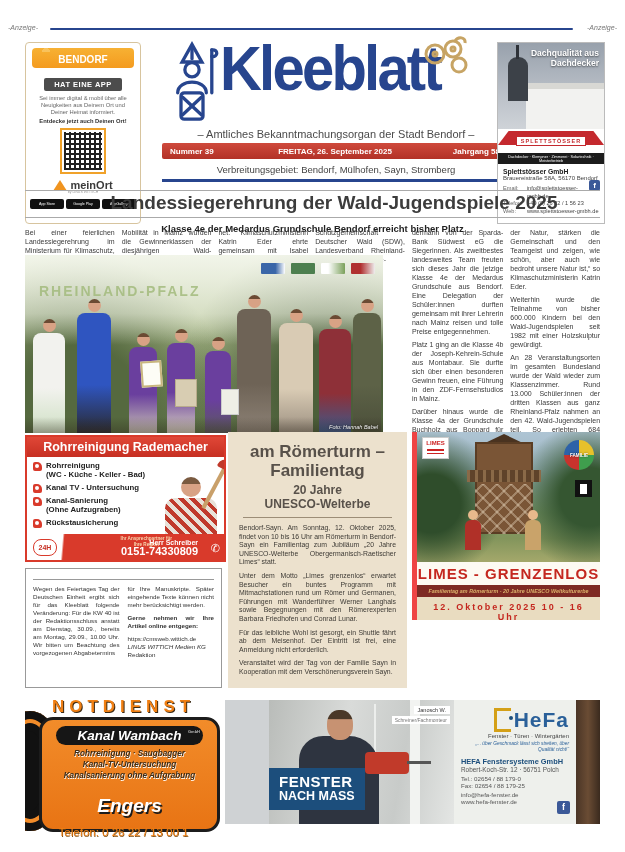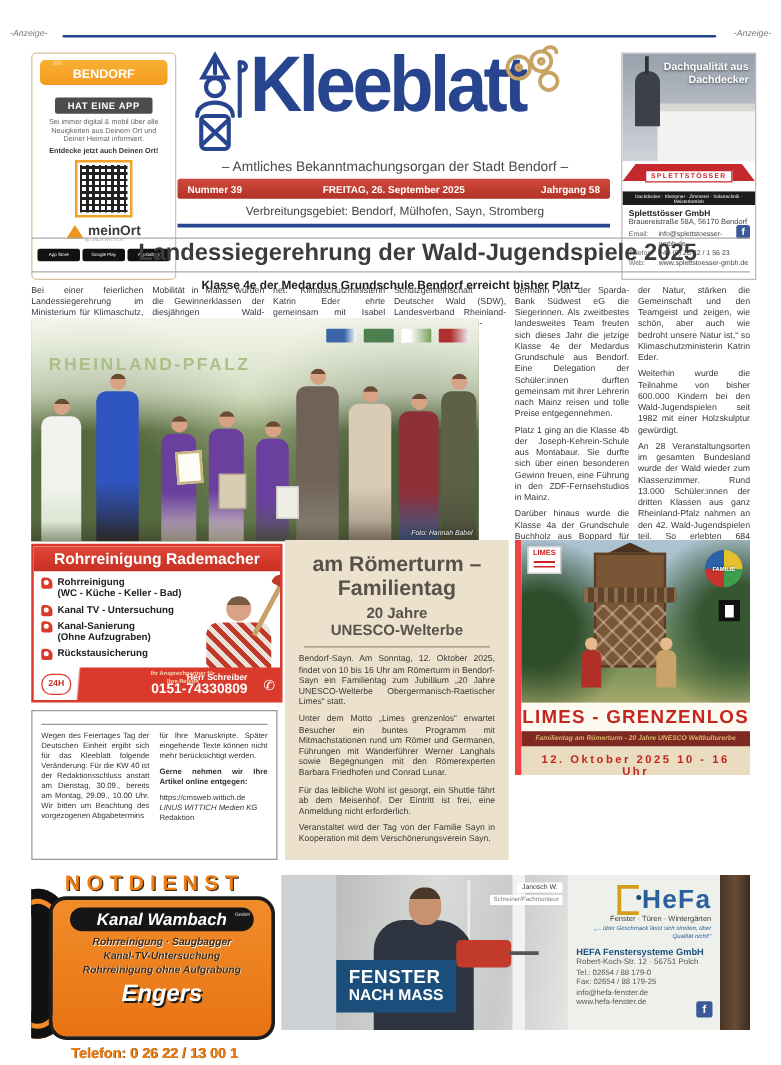--- a/index.html
+++ b/index.html
@@ -27,21 +27,21 @@
      repeating-linear-gradient(0deg,#222 0 2px,transparent 2px 5px),
      repeating-linear-gradient(90deg,#222 0 2px,#fff 2px 5px);}
   .meinort{display:flex;align-items:center;justify-content:center;gap:3px;margin-top:5px;}
   .mo-tri{width:0;height:0;border-left:7px solid transparent;border-right:7px solid transparent;
           border-bottom:11px solid #f0941f;position:relative;}
   .mo-word{font-size:11px;font-weight:bold;color:#3a3a3a;}
   .mo-sub{font-size:3.5px;color:#999;text-align:center;margin-top:-1px;}
   .stores{display:flex;justify-content:center;gap:2px;margin-top:5px;}
   .store{background:#111;color:#fff;font-size:3.6px;border-radius:2px;padding:3px 2px;width:30px;line-height:4px;}
   
-  .masthead{position:absolute;left:142px;top:40px;width:348px;height:142px;}
+  .masthead{position:absolute;left:162px;top:40px;width:348px;height:142px;}
   .mh-logo-row{position:relative;height:88px;}
   .bishop{position:absolute;left:2px;top:0;}
   .kleeblatt{position:absolute;left:58px;top:-8px;font-size:63px;font-weight:bold;color:#27458e;
              letter-spacing:-3px;transform:scaleX(.92);transform-origin:left;white-space:nowrap;}
   .clover{position:absolute;left:258px;top:-4px;}
   .mh-subtitle{position:absolute;top:88px;width:100%;text-align:center;font-size:11px;color:#4a4a4a;}
   .mh-bar{position:absolute;top:103px;left:0;right:2px;height:16px;border-radius:2px;
           background:linear-gradient(180deg,#cf4a3c,#b23227);color:#fff;font-size:8px;font-weight:bold;
           display:flex;align-items:center;}
   .mh-bar .issue{padding-left:8px;width:90px;}
@@ -204,22 +204,22 @@
   .wambach{position:absolute;left:25px;top:697px;width:197px;height:153px;background:#fff;overflow:hidden;}
   .wb-not{text-align:center;font-size:17px;font-weight:bold;color:#f07f13;letter-spacing:5px;
       text-shadow:1px 1px 0 #3d2b16;}
   .wb-box{position:absolute;left:14px;top:20px;right:2px;bottom:18px;background:linear-gradient(180deg,#f28c2a,#e87414);
       border:3px solid #1c1c1c;border-radius:14px;padding:4px 4px 0;box-sizing:border-box;text-align:center;}
   .wb-pill{margin:2px auto 3px;width:88%;background:#161616;border-radius:10px;color:#fff;
       font-size:13.5px;font-weight:bold;font-style:italic;padding:2px 0;position:relative;}
   .wb-pill .gmbh{position:absolute;right:3px;top:3px;font-size:4px;font-style:normal;color:#bbb;}
   .wb-s{font-size:8.2px;font-weight:bold;font-style:italic;color:#3d2b16;line-height:11px;
       text-shadow:.5px .5px 0 #fff;}
-  .wb-city{font-size:19px;font-weight:bold;font-style:italic;color:#fff;text-shadow:1.5px 1.5px 0 #1c1c1c;margin-top:4px;}
-  .wb-phone{position:absolute;left:0;right:0;bottom:1px;text-align:center;font-size:11.5px;font-weight:bold;
+  .wb-city{font-size:19px;font-weight:bold;font-style:italic;color:#fff;text-shadow:1.5px 1.5px 0 #1c1c1c;margin-top:14px;}
+  .wb-phone{position:absolute;left:0;right:0;bottom:12px;text-align:center;font-size:11.5px;font-weight:normal;
       color:#f07f13;text-shadow:.5px .5px 0 #7a4a10;}
   .tire{position:absolute;left:-30px;top:14px;width:70px;height:120px;border-radius:50%;background:#111;
       box-shadow:inset 0 0 0 8px #111,inset 0 0 0 12px #f28c2a,inset 0 0 0 20px #111;}
   
   .hefa{position:absolute;left:225px;top:700px;width:375px;height:124px;display:flex;overflow:hidden;background:#cfd2d4;}
   .hf-photo{position:relative;flex:1;background:linear-gradient(100deg,#b9bcb9 0%,#d9dbd9 40%,#c8cbc9 70%,#e4e6e4 100%);margin-left:44px;}
   .hf-frame{position:absolute;right:34px;top:0;bottom:0;width:10px;background:#f2f3f1;box-shadow:-40px 0 0 -4px #eceeec;}
   .hf-worker-head{position:absolute;left:58px;top:10px;width:26px;height:30px;border-radius:45%;
       background:linear-gradient(180deg,#4a3828 30%,#c79272 32%);}
   .hf-worker-body{position:absolute;left:30px;top:36px;width:80px;height:88px;border-radius:24px 30px 0 0;background:#2e3440;}
@@ -537,21 +537,21 @@
   <div class="wambach">
     <div class="wb-not">NOTDIENST</div>
     <div class="tire"></div>
     <div class="wb-box">
       <div class="wb-pill">
         <span>Kanal Wambach</span>
         <span class="gmbh">GmbH</span>
       </div>
       <div class="wb-s">Rohrreinigung · Saugbagger</div>
       <div class="wb-s">Kanal-TV-Untersuchung</div>
-      <div class="wb-s">Rohrreinigung ohne Aufgrabung</div>
+      <div class="wb-s">Kanalsanierung ohne Aufgrabung</div>
       <div class="wb-city">Engers</div>
     </div>
     <div class="wb-phone">Telefon: 0 26 22 / 13 00 1</div>
   </div>
 
   <div class="hefa">
     <div class="hf-photo">
       <div class="hf-frame"></div>
       <div class="hf-worker-body"></div>
       <div class="hf-worker-head"></div>

